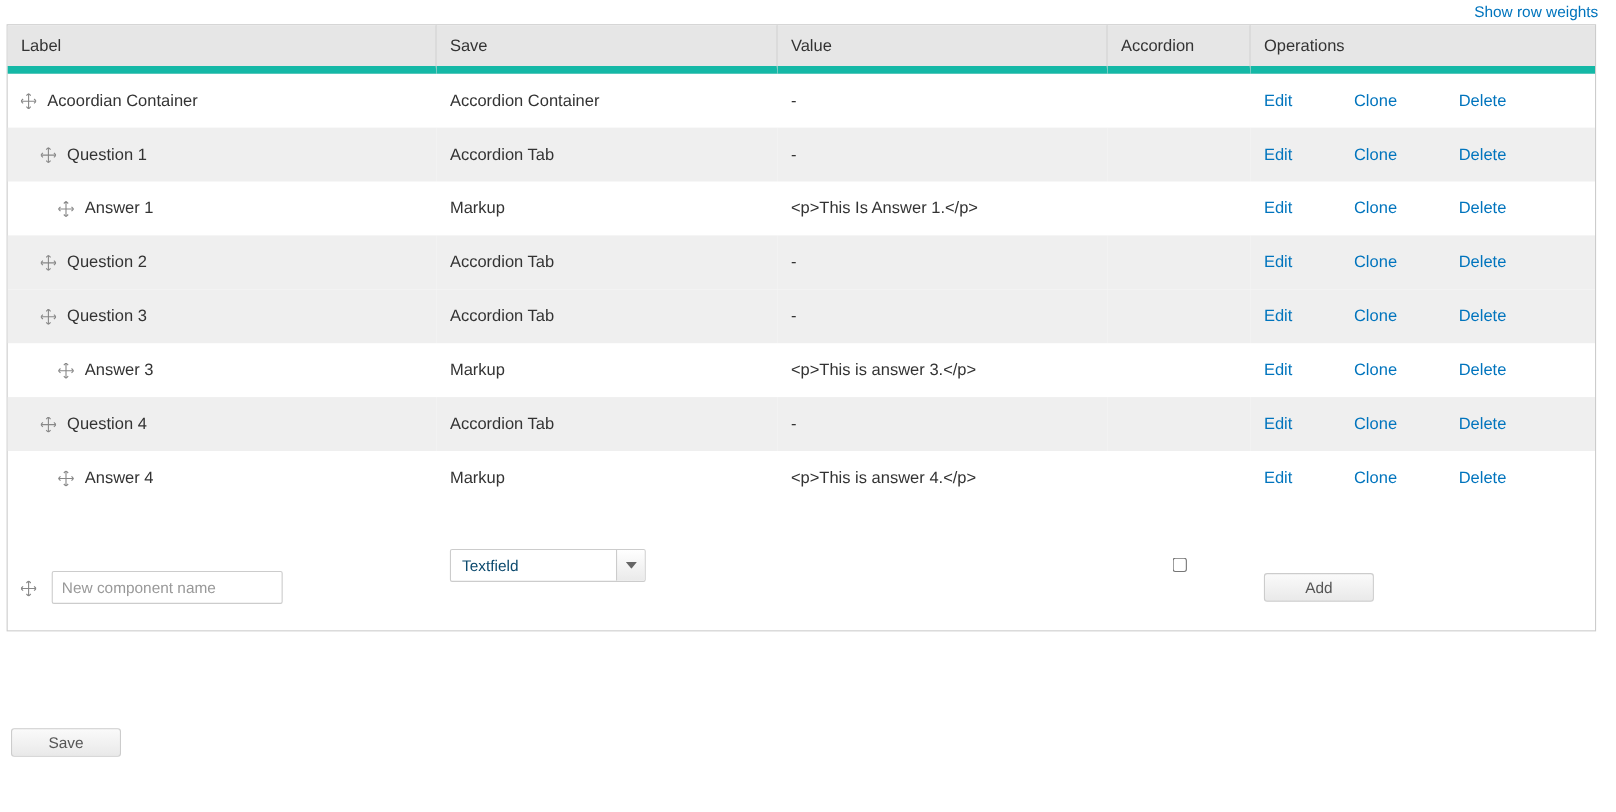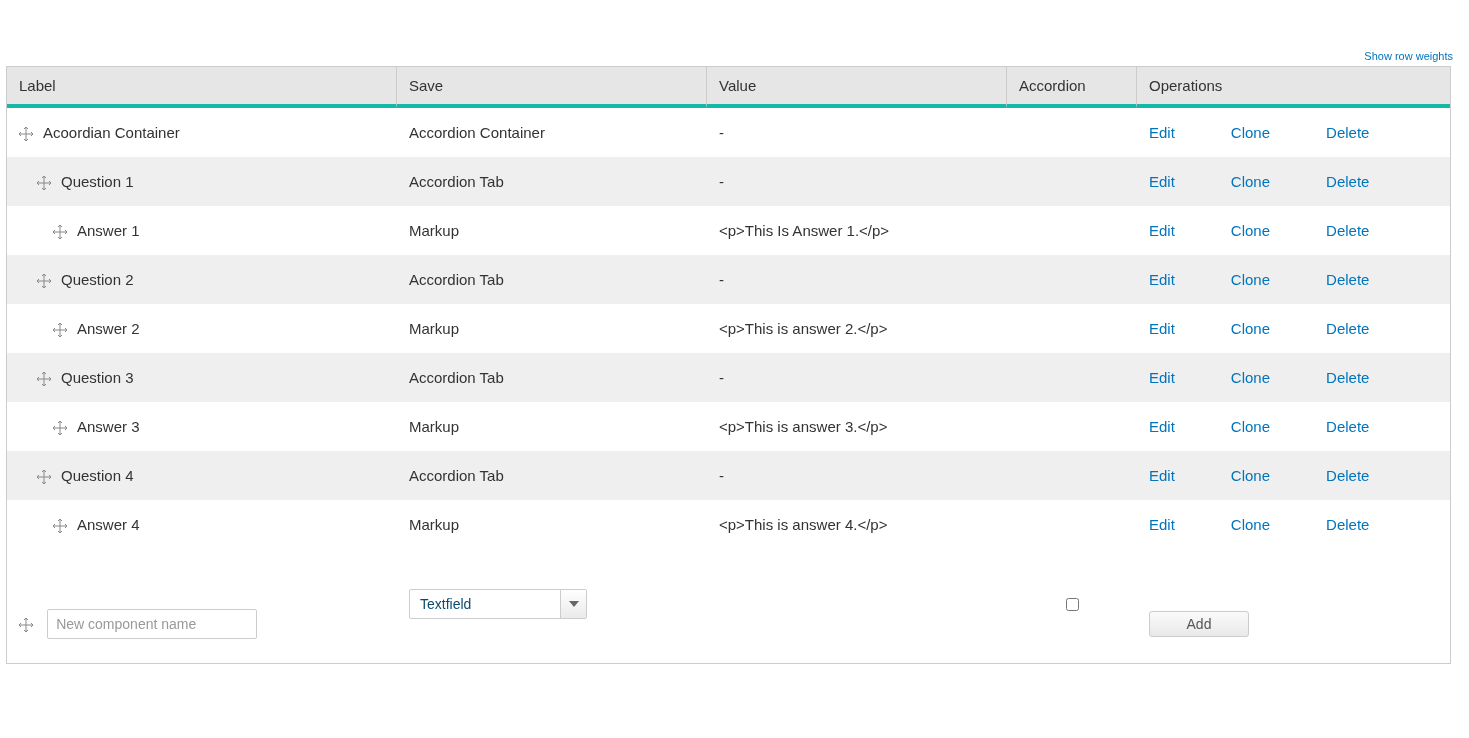--- a/index.html
+++ b/index.html
@@ -34,35 +34,34 @@
     color: #fff;
   }
   .weights-row {
     display: flex;
     justify-content: flex-end;
     padding: 2px 10px 4px 0;
   }
   .link {
     color: #0074bd;
     cursor: pointer;
-    font-size: 11px;
-    margin-top: 48px;
+    font-size: 14px;
   }
   .tbl {
     width: calc(100% - 12px);
     margin: 0 0 0 0;
     border: 1px solid #ccc;
     border-collapse: separate;
     border-spacing: 0;
   }
   .tbl th {
     text-align: left;
     font-weight: normal;
     background: #e6e6e6;
-    border-bottom: 4px solid #14b8a6;
+    border-bottom: 7px solid #14b8a6;
     border-right: 1px solid #ccc;
     padding: 10px 12px;
     font-size: 15px;
     color: #333;
   }
   .tbl th:last-child { border-right: none; }
   .tbl td {
     padding: 16px 12px;
     vertical-align: middle;
     font-size: 15px;
@@ -223,38 +222,20 @@
         </tr>
         <tr class="shaded">
           <td class="indent-1"><span class="move-handle"><svg width="14" height="14" viewBox="0 0 14 14">
                 <g stroke="#888" stroke-width="1" fill="none">
                   <path d="M7 0 L7 14 M0 7 L14 7"></path>
                   <path d="M7 0 L5 2 M7 0 L9 2 M7 14 L5 12 M7 14 L9 12 M0 7 L2 5 M0 7 L2 9 M14 7 L12 5 M14 7 L12 9"></path>
                 </g>
               </svg></span><span class="label-text">Question 2</span></td>
           <td>Accordion Tab</td>
           <td>-</td>
-          <td></td>
-          <td>
-            <div class="ops">
-              <span class="op-link">Edit</span>
-              <span class="op-link">Clone</span>
-              <span class="op-link">Delete</span>
-            </div>
-          </td>
-        </tr>
-        <tr>
-          <td class="indent-2"><span class="move-handle"><svg width="14" height="14" viewBox="0 0 14 14">
-                <g stroke="#888" stroke-width="1" fill="none">
-                  <path d="M7 0 L7 14 M0 7 L14 7"></path>
-                  <path d="M7 0 L5 2 M7 0 L9 2 M7 14 L5 12 M7 14 L9 12 M0 7 L2 5 M0 7 L2 9 M14 7 L12 5 M14 7 L12 9"></path>
-                </g>
-              </svg></span><span class="label-text">Answer 2</span></td>
-          <td>Markup</td>
-          <td>&lt;p&gt;This is answer 2.&lt;/p&gt;</td>
           <td></td>
           <td>
             <div class="ops">
               <span class="op-link">Edit</span>
               <span class="op-link">Clone</span>
               <span class="op-link">Delete</span>
             </div>
           </td>
         </tr>
         <tr class="shaded">

